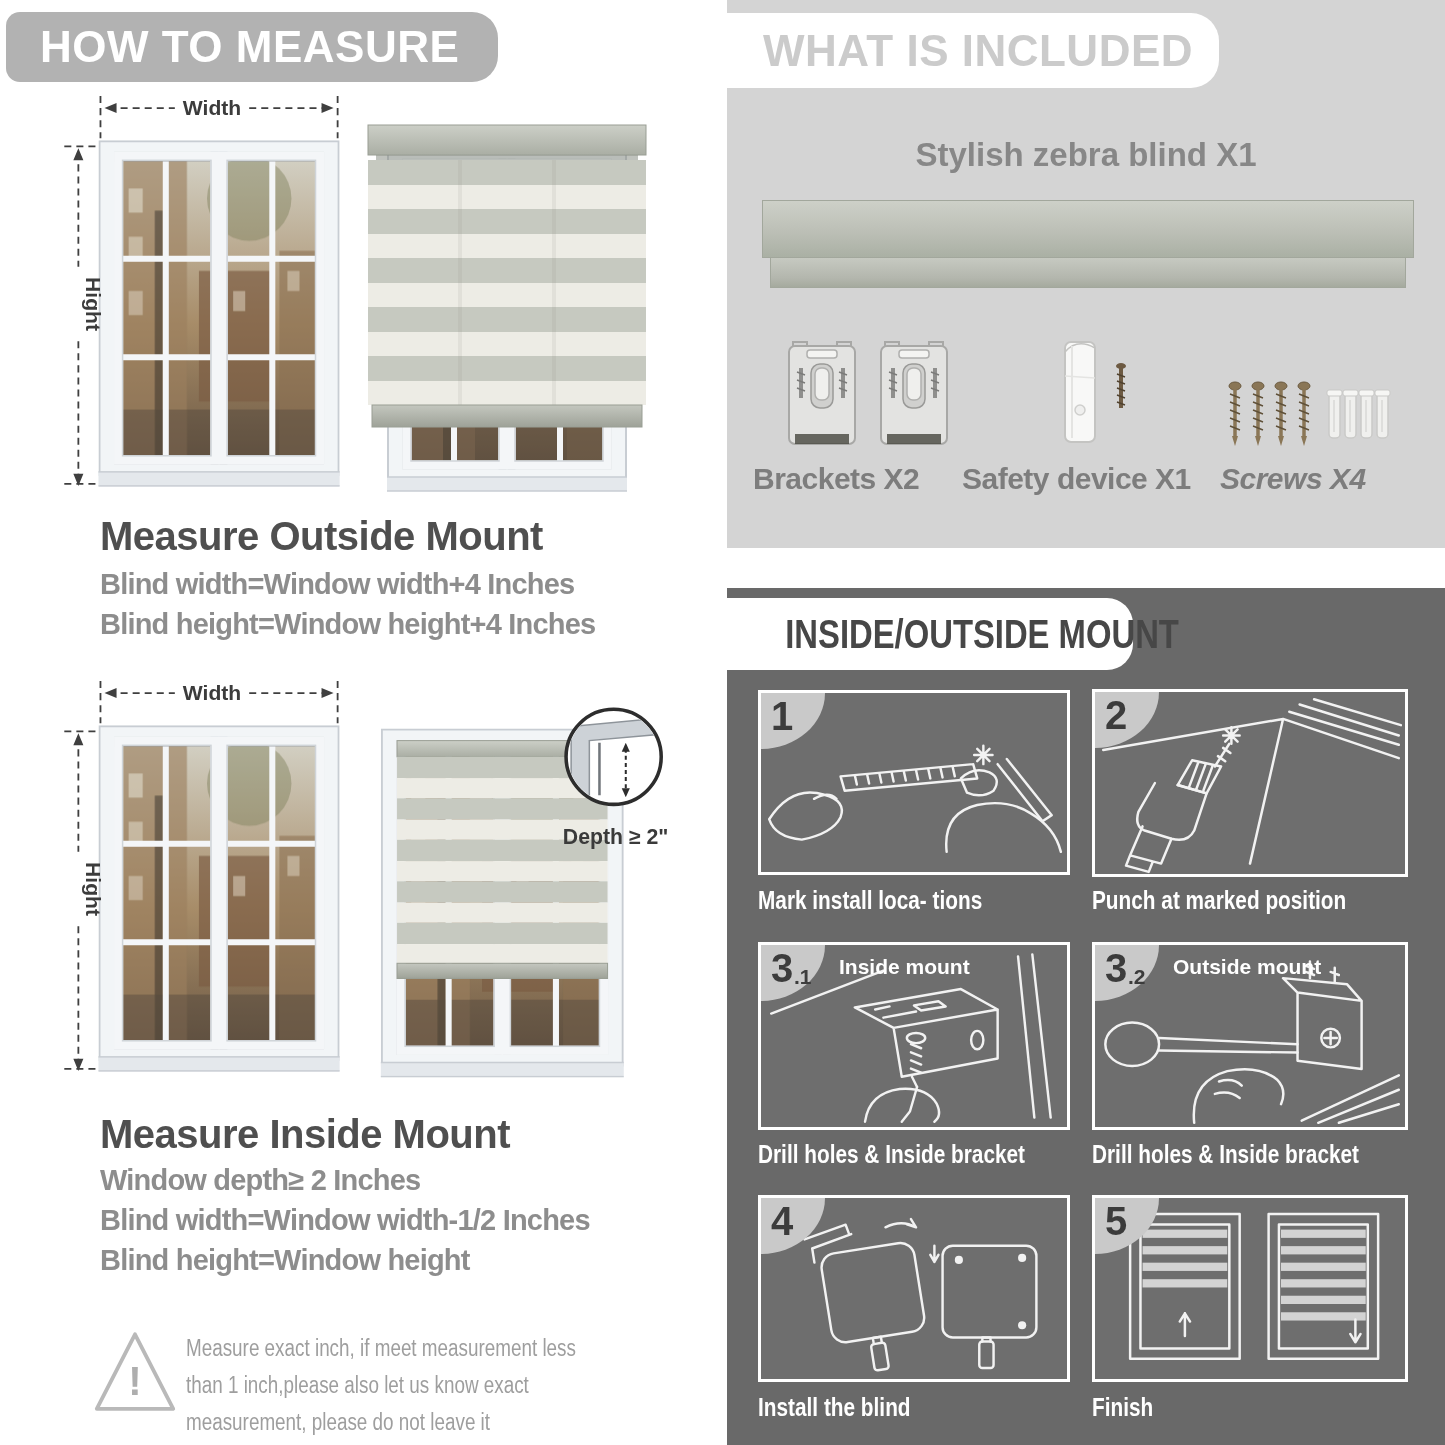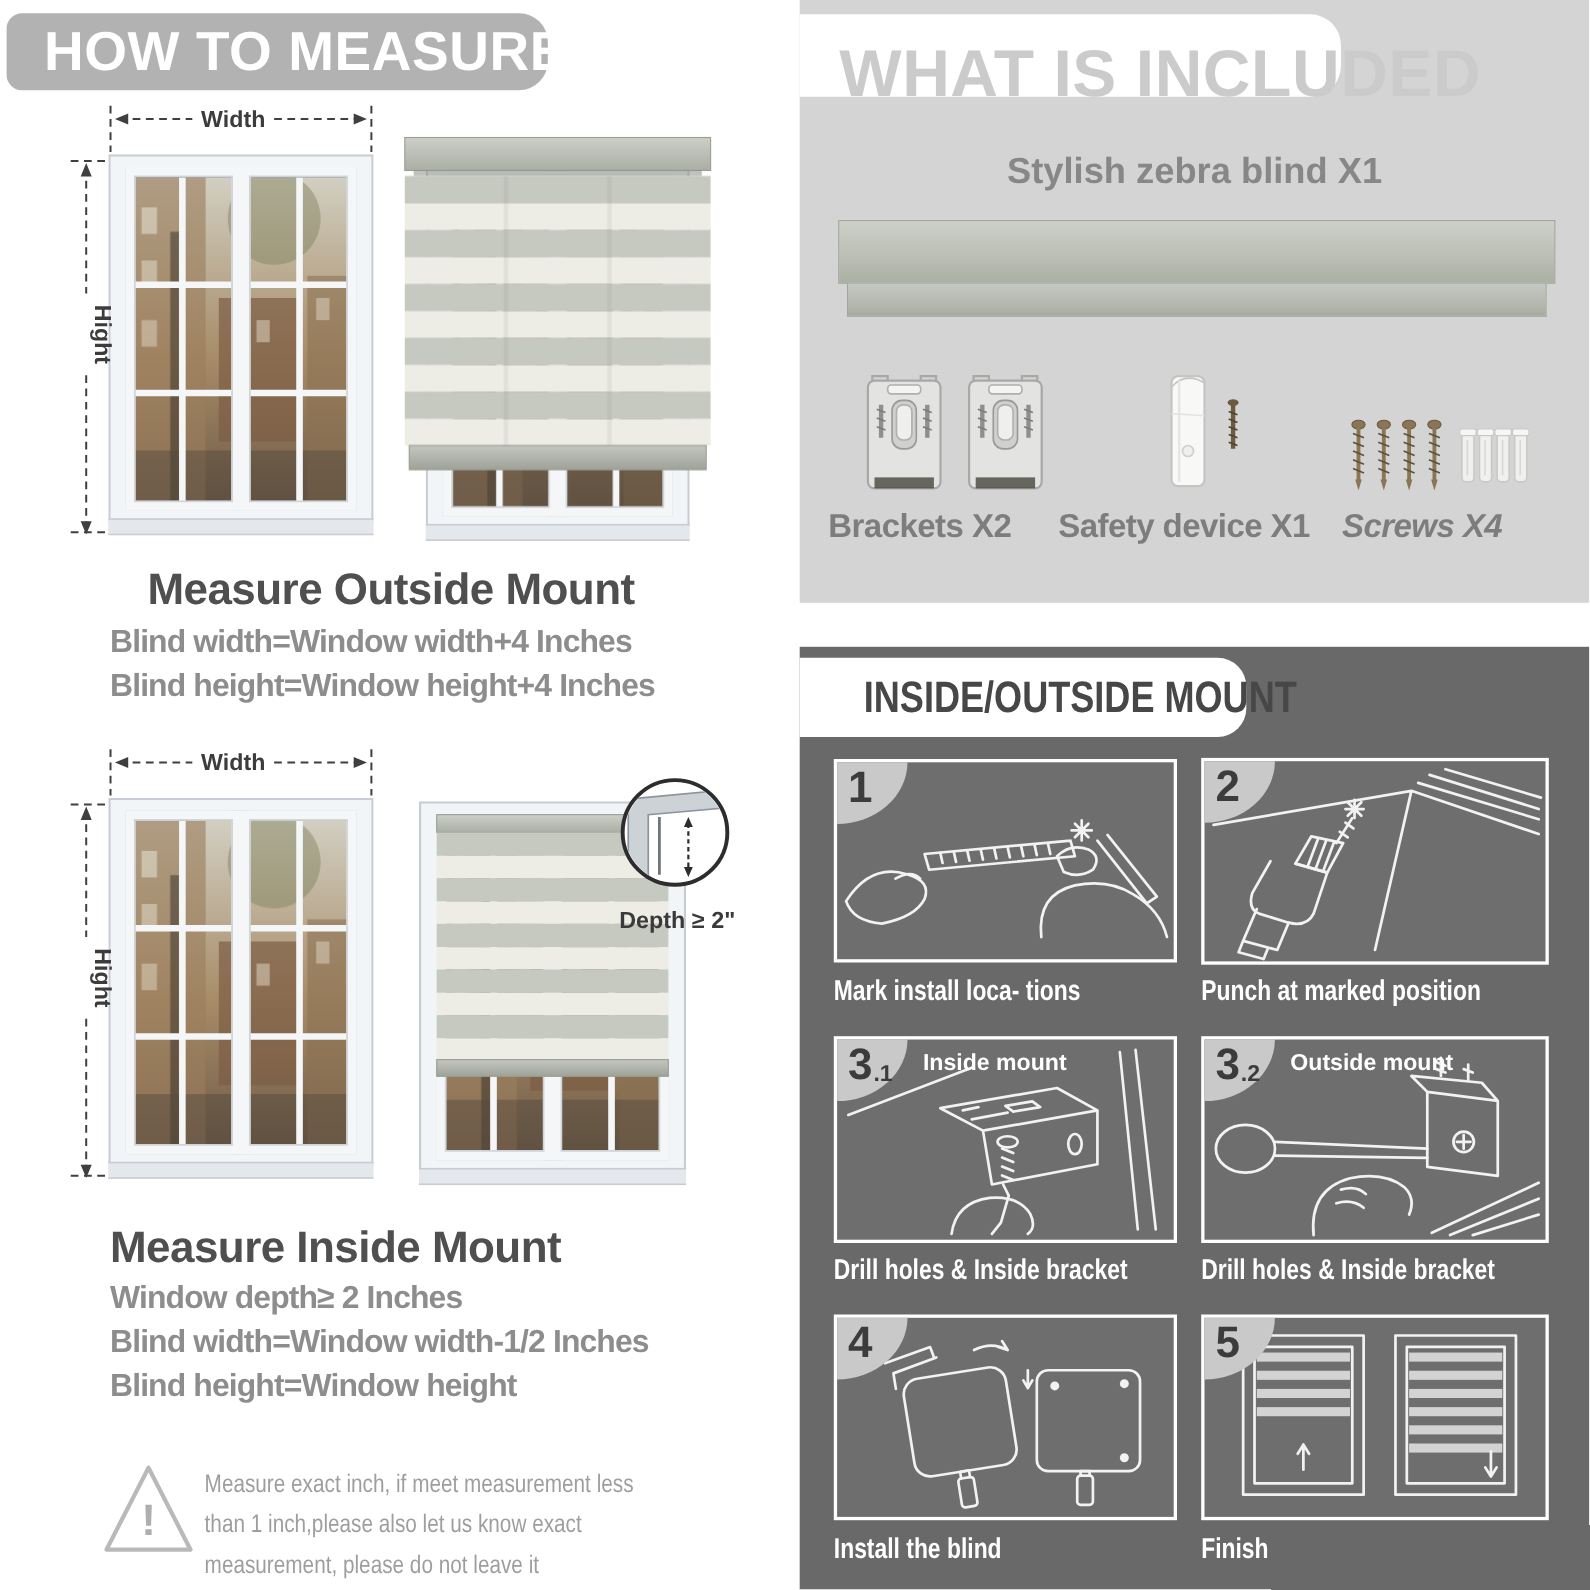--- a/index.html
+++ b/index.html
@@ -7,44 +7,44 @@
         font-family:"Liberation Sans",sans-serif;}
   .abs{position:absolute;}
   .nowrap{white-space:nowrap;}
   .cx80{display:inline-block;transform:scaleX(.80);transform-origin:0 50%;}
   .cx82{display:inline-block;transform:scaleX(.82);transform-origin:0 50%;}
 
   
   .banner-left{left:6px;top:12px;width:492px;height:70px;background:#b2b2b2;
                border-radius:14px 26px 26px 14px;}
   .banner-left span{display:block;line-height:70px;padding-left:34px;color:#ffffff;
-                    font-size:50px;font-weight:bold;letter-spacing:.5px;}
+                    font-size:44px;font-weight:bold;letter-spacing:.5px;}
   .fig-a1{left:58px;top:88px;width:302px;height:412px;}
   .fig-b {left:362px;top:117px;width:290px;height:390px;}
   .fig-a2{left:58px;top:673px;width:302px;height:412px;}
   .fig-c {left:372px;top:690px;width:295px;height:415px;}
   .h-title{color:#4f4f4f;font-size:40px;font-weight:bold;letter-spacing:-0.5px;}
   .h-line{color:#8d8d8d;font-size:29px;font-weight:bold;letter-spacing:-0.8px;}
-  .t-out {left:100px;top:514px;margin-left:34px;}
+  .t-out {left:100px;top:514px;}
   .l-out1{left:100px;top:568px;}
   .l-out2{left:100px;top:608px;}
   .t-in  {left:100px;top:1112px;}
   .l-in1 {left:100px;top:1164px;}
   .l-in2 {left:100px;top:1204px;}
   .l-in3 {left:100px;top:1244px;}
   .warn-icon{left:92px;top:1326px;width:86px;height:92px;}
   .warn-text{left:186px;top:1330px;width:480px;color:#9e9e9e;font-size:23px;
              font-weight:normal;line-height:37px;}
 
   
   .right-top{left:727px;top:0;width:718px;height:548px;background:#d4d4d4;}
   .banner-included{left:0;top:13px;width:492px;height:75px;background:#ffffff;
                    border-radius:0 28px 28px 0;}
   .banner-included span{display:block;line-height:75px;padding-left:36px;color:#cbcbcb;
-                        font-size:60px;font-weight:bold;letter-spacing:.5px;margin-top:16px;}
+                        font-size:44px;font-weight:bold;letter-spacing:.5px;}
   .blind-label{left:0;top:136px;width:718px;text-align:center;color:#878787;
                font-size:33px;font-weight:bold;}
   .cassette-main{left:35px;top:200px;width:652px;height:58px;
      background:linear-gradient(180deg,#cdd0c8 0%,#bcbfb6 55%,#aab0a4 100%);
      border:1px solid #a2a79c;box-sizing:border-box;}
   .cassette-lip{left:43px;top:258px;width:636px;height:30px;
      background:linear-gradient(180deg,#c6c9c1 0%,#b3b6ad 70%,#a5aa9e 100%);
      border:1px solid #a2a79c;border-top:none;box-sizing:border-box;}
   .svg-brackets{left:58px;top:338px;width:170px;height:122px;}
   .svg-safety{left:310px;top:336px;width:112px;height:114px;}

